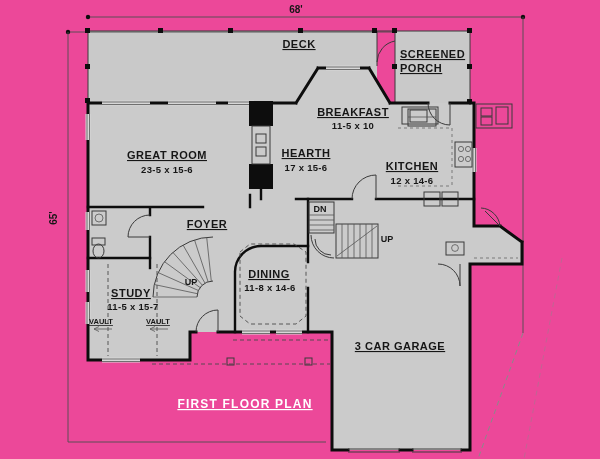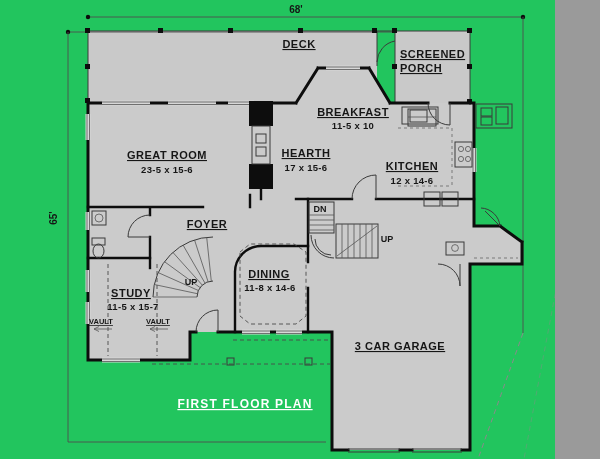--- a/index.html
+++ b/index.html
@@ -1,16 +1,16 @@
 <!DOCTYPE html>
 <html><head>
 <meta charset="utf-8">
 <style>
   html,body{margin:0;padding:0;background:#9a9a9a;}
-  .stage{position:relative;width:555px;height:459px;background:#22c55e;overflow:hidden;
+  .stage{position:relative;width:600px;height:459px;background:#ec4899;overflow:hidden;
          font-family:"Liberation Sans",sans-serif;}
   svg{position:absolute;left:0;top:0;}
   
   .wall{stroke:#0d0d0d;stroke-width:3;fill:none;stroke-linecap:square;}
   .wall2{stroke:#0d0d0d;stroke-width:2.4;fill:none;stroke-linecap:square;}
   .thin{stroke:#3a3a3a;stroke-width:1;fill:none;}
   .hair{stroke:#555;stroke-width:.8;fill:none;}
   .dash{stroke:#4a4a4a;stroke-width:.9;fill:none;stroke-dasharray:4 3;}
   .dash2{stroke:#666;stroke-width:.8;fill:none;stroke-dasharray:3 3;}
   .dim{stroke:#4f4f4f;stroke-width:.9;fill:none;}

